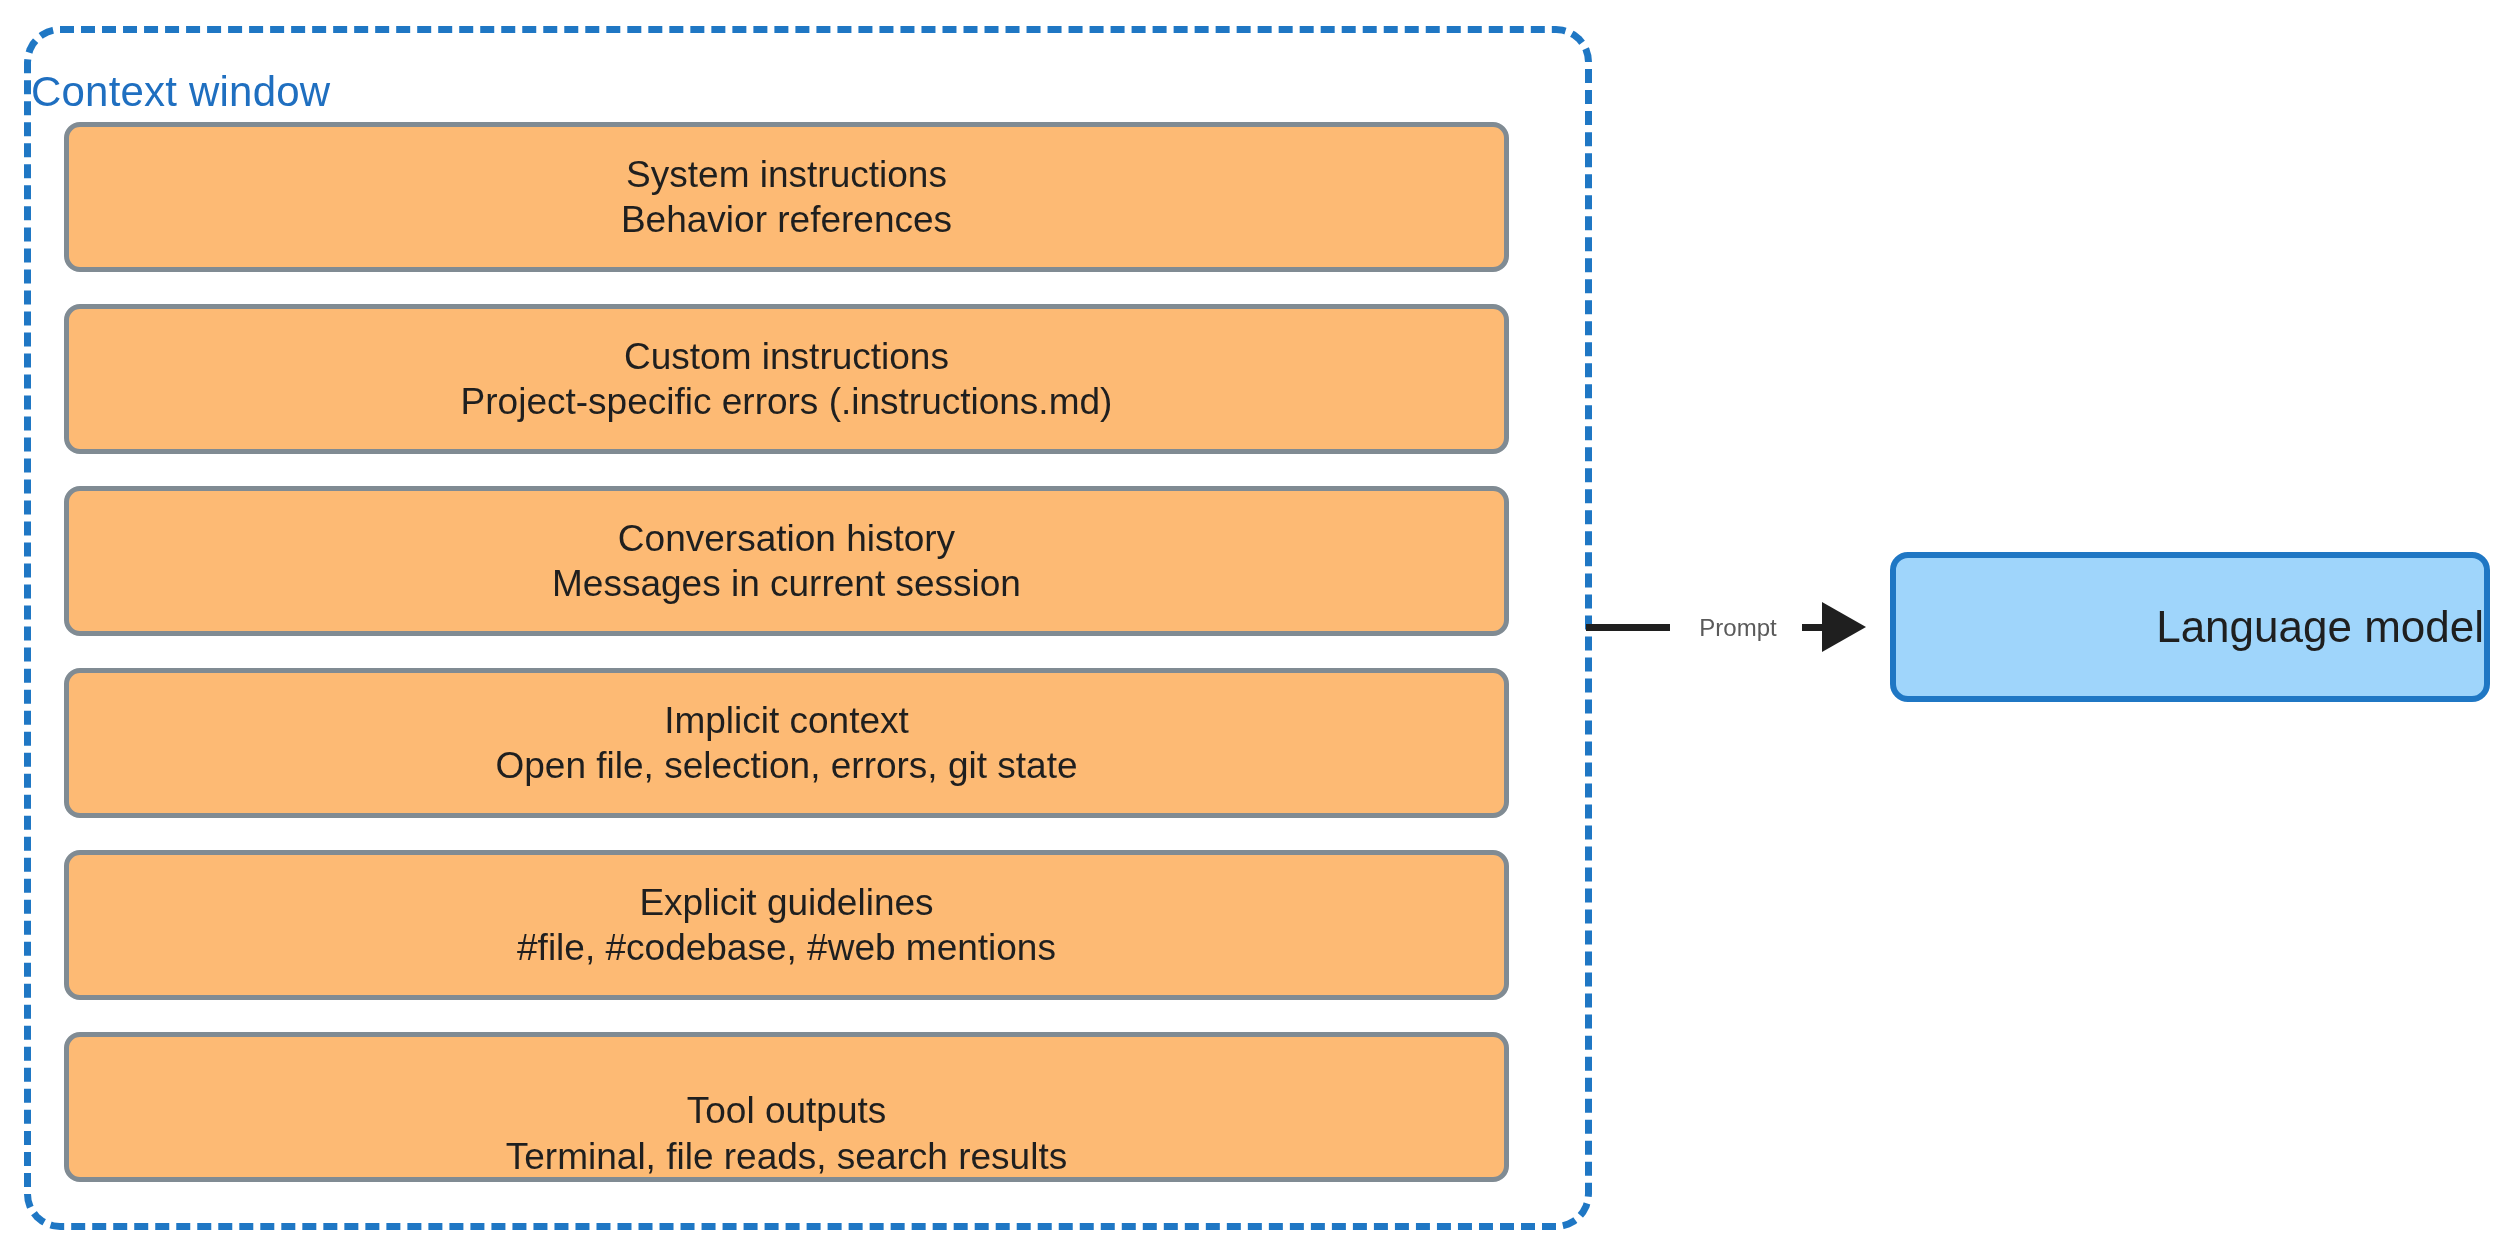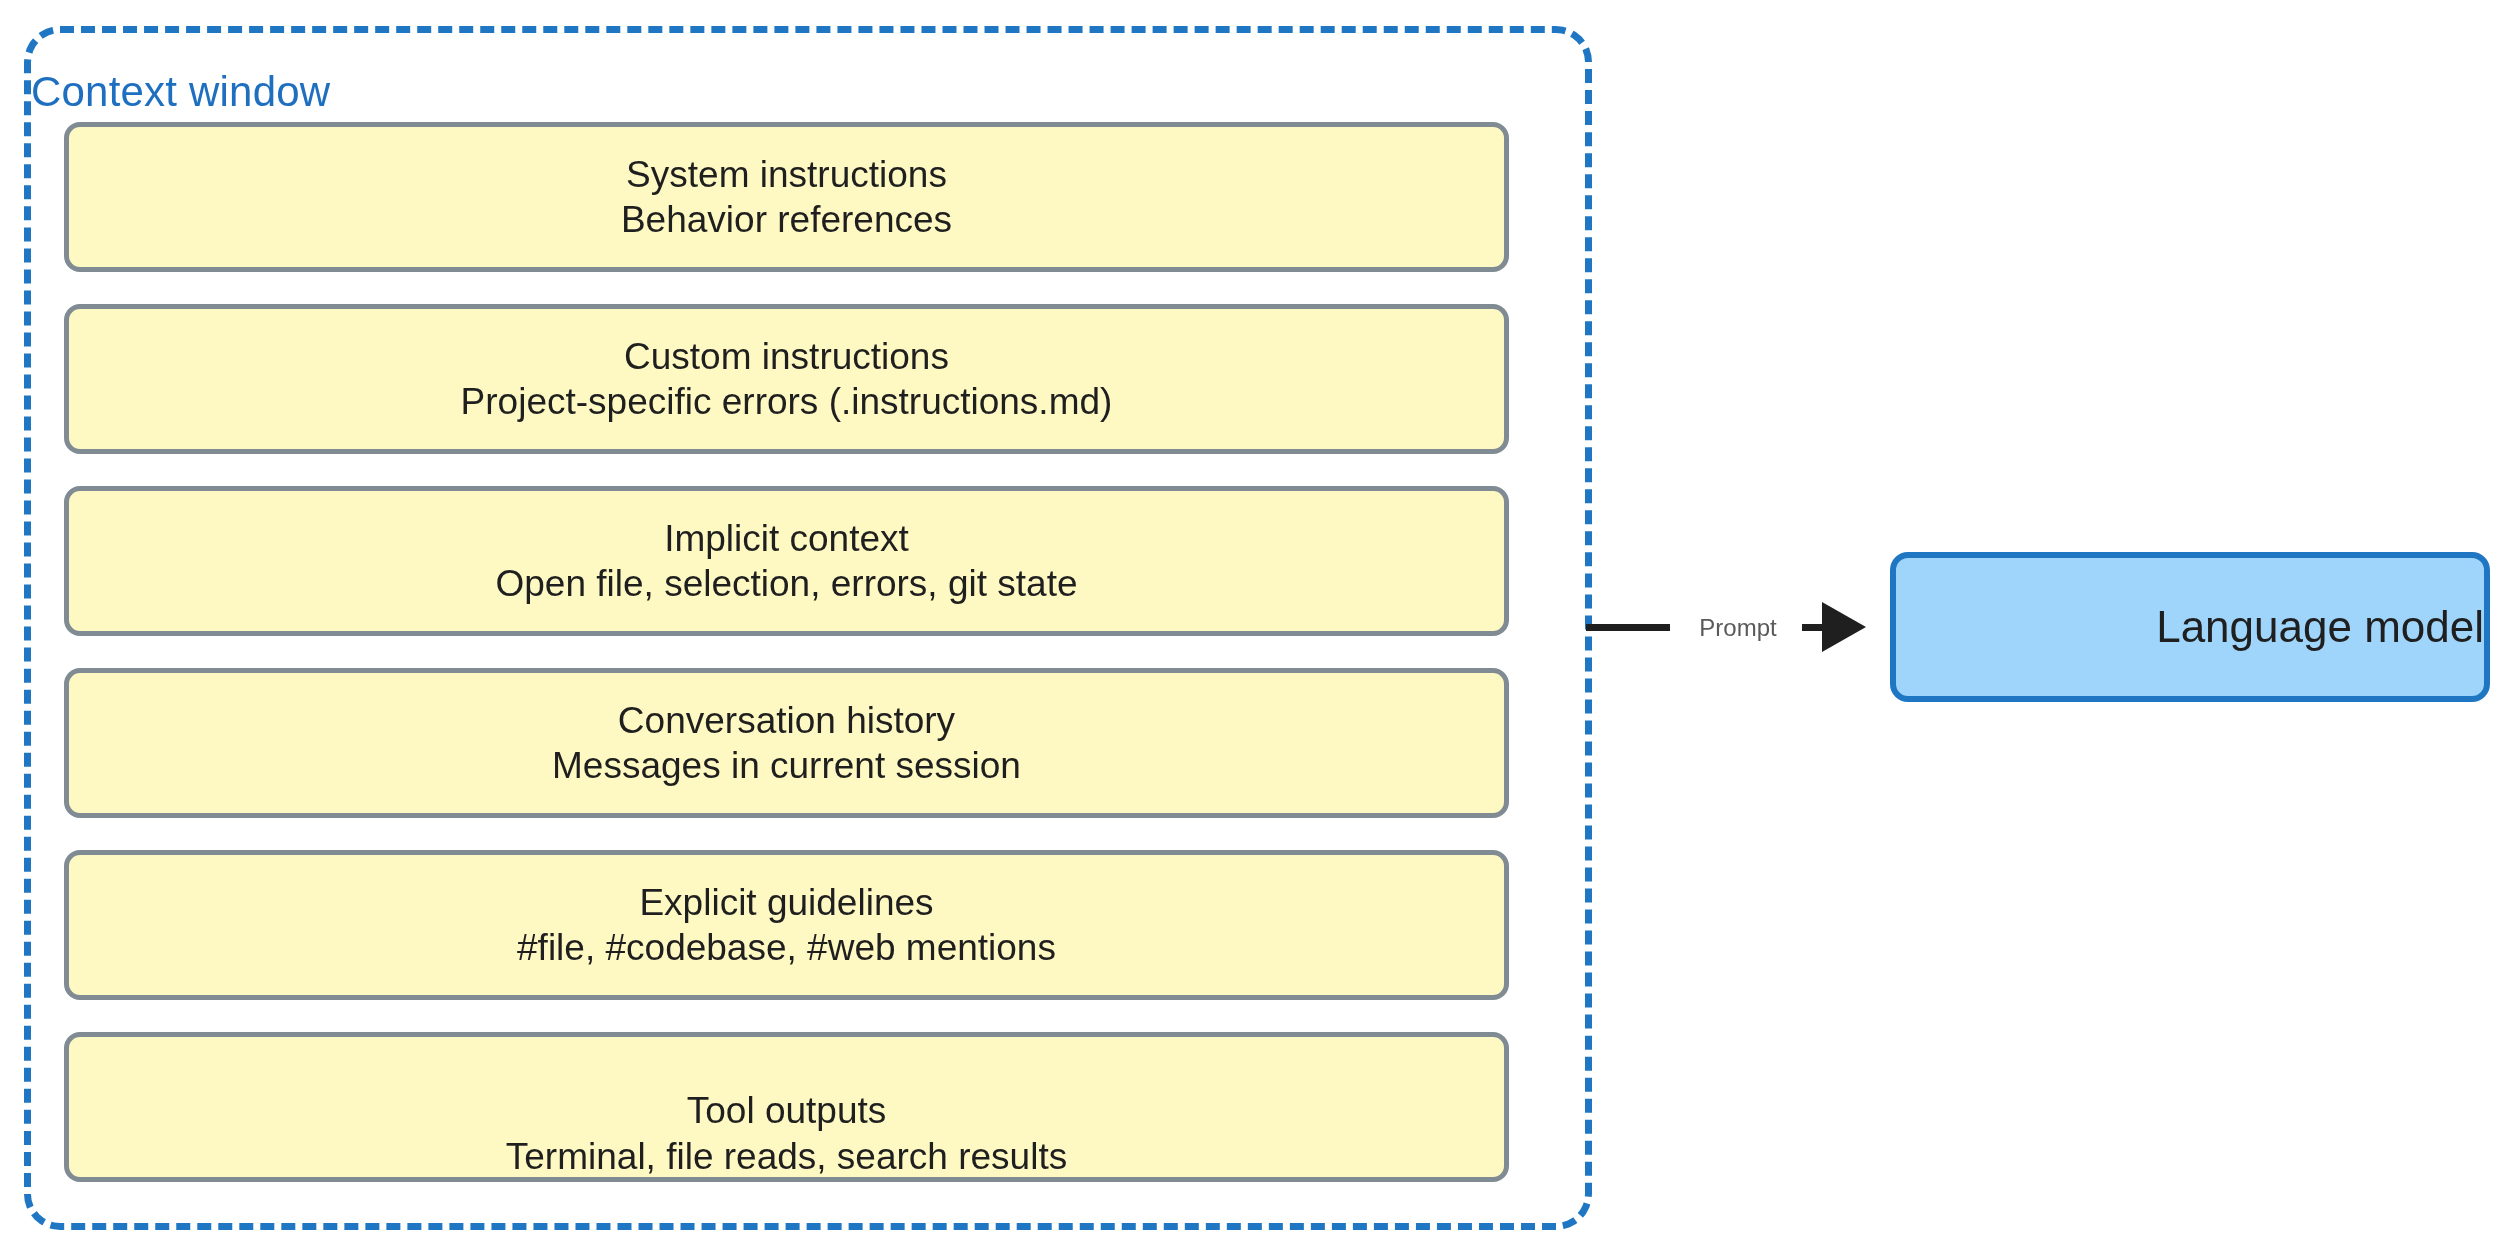--- a/index.html
+++ b/index.html
@@ -52,21 +52,21 @@
     left: 64px;
     top: 122px;
     width: 1445px;
   }
 
   .slot {
     box-sizing: border-box;
     width: 1445px;
     height: 150px;
     margin-bottom: 32px;
-    background: #fef9c3;
+    background: #fdba74;
     border: 5px solid #808b93;
     border-radius: 16px;
     display: flex;
     flex-direction: column;
     align-items: center;
     justify-content: center;
     gap: 4px;
   }
   .slot:last-child { margin-bottom: 0; justify-content: flex-end; }
 
@@ -162,27 +162,27 @@
       <div class="slot-title">System instructions</div>
       <div class="slot-subtitle">Behavior references</div>
     </div>
 
     <div class="slot">
       <div class="slot-title">Custom instructions</div>
       <div class="slot-subtitle">Project-specific errors (.instructions.md)</div>
     </div>
 
     <div class="slot">
+      <div class="slot-title">Conversation history</div>
+      <div class="slot-subtitle">Messages in current session</div>
+    </div>
+
+    <div class="slot">
       <div class="slot-title">Implicit context</div>
       <div class="slot-subtitle">Open file, selection, errors, git state</div>
-    </div>
-
-    <div class="slot">
-      <div class="slot-title">Conversation history</div>
-      <div class="slot-subtitle">Messages in current session</div>
     </div>
 
     <div class="slot">
       <div class="slot-title">Explicit guidelines</div>
       <div class="slot-subtitle">#file, #codebase, #web mentions</div>
     </div>
 
     <div class="slot">
       <div class="slot-title">Tool outputs</div>
       <div class="slot-subtitle">Terminal, file reads, search results</div>

